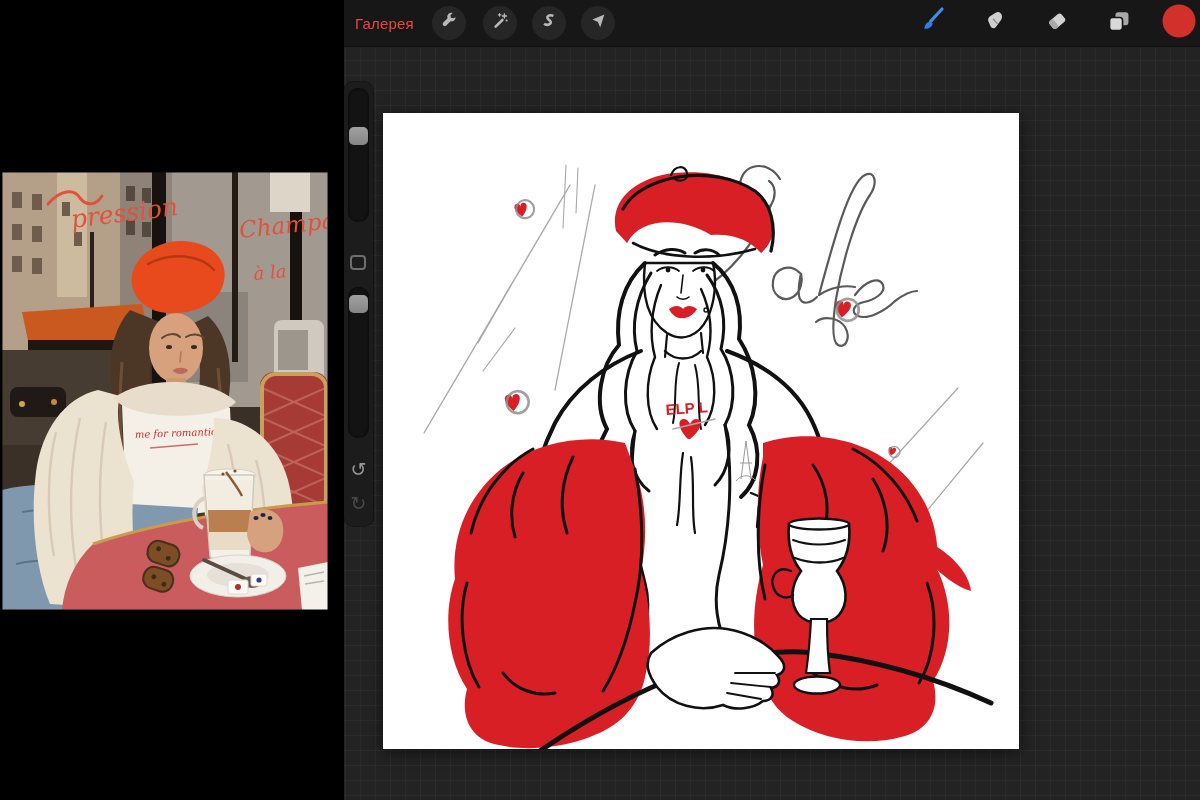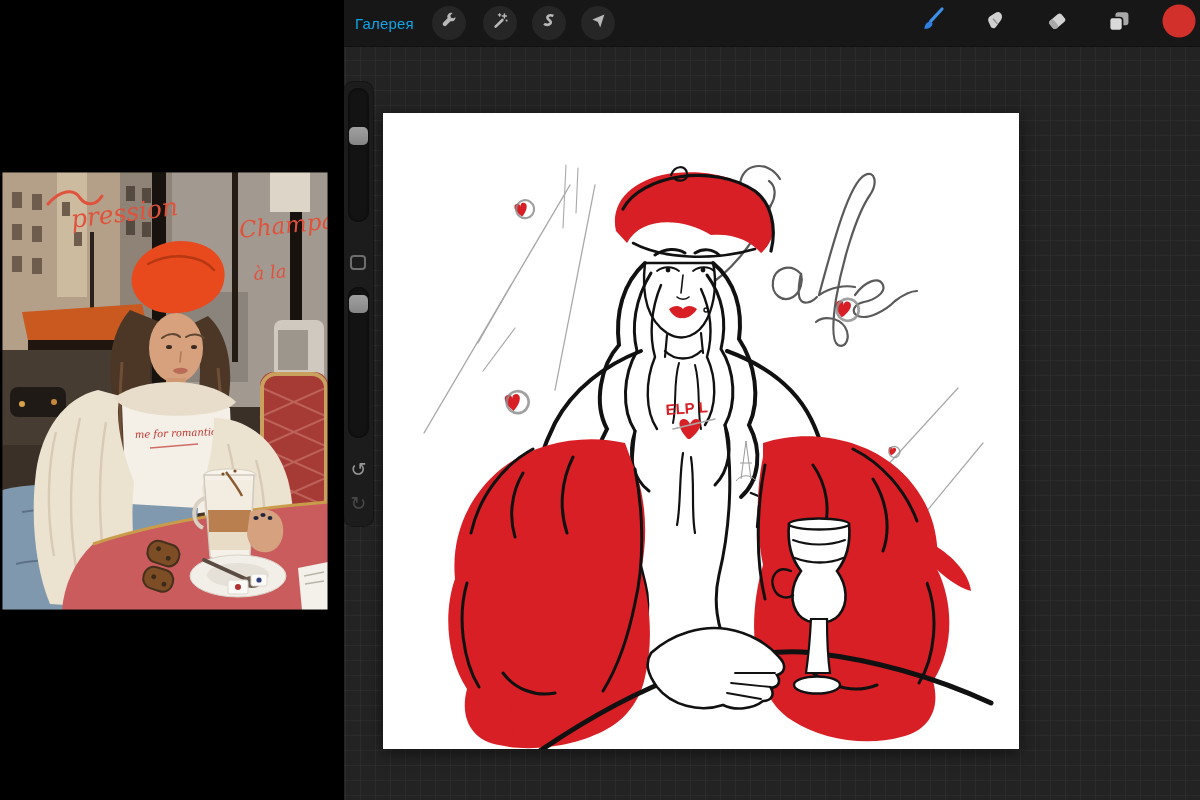--- a/index.html
+++ b/index.html
@@ -7,21 +7,21 @@
     font-family:"Liberation Sans",sans-serif;
     background-color:#232323;
     background-image:
       linear-gradient(rgba(255,255,255,0.035) 1px, transparent 1px),
       linear-gradient(90deg, rgba(255,255,255,0.035) 1px, transparent 1px);
     background-size:15px 15px;}
   
   .topbar{position:absolute;left:0;top:0;width:1200px;height:46px;background:#171717;
     border-bottom:1px solid #101010;z-index:5;display:flex;align-items:center;}
   .gallery-label{position:absolute;left:355px;top:0;height:46px;display:flex;align-items:center;
-    color:#0ea5e9;font-size:15px;letter-spacing:.2px;cursor:pointer;}
+    color:#ef4444;font-size:15px;letter-spacing:.2px;cursor:pointer;}
   .tool-circle{position:absolute;top:6px;width:34px;height:34px;border-radius:50%;
     background:#262626;display:flex;align-items:center;justify-content:center;cursor:pointer;}
   .tool-flat{position:absolute;top:5px;width:36px;height:36px;display:flex;align-items:center;justify-content:center;cursor:pointer;}
   
   .left-panel{position:absolute;left:0;top:0;width:344px;height:800px;background:#000;z-index:10;}
   .ref-photo{position:absolute;left:2px;top:172px;width:326px;height:438px;cursor:grab;}
   
   .side-panel{position:absolute;left:344px;top:82px;width:29px;height:444px;background:#1c1c1c;
     border-radius:9px;z-index:6;box-shadow:0 0 0 1px rgba(0,0,0,.4);}
   .slider-track{position:absolute;left:4px;width:21px;border-radius:10px;background:#131313;

